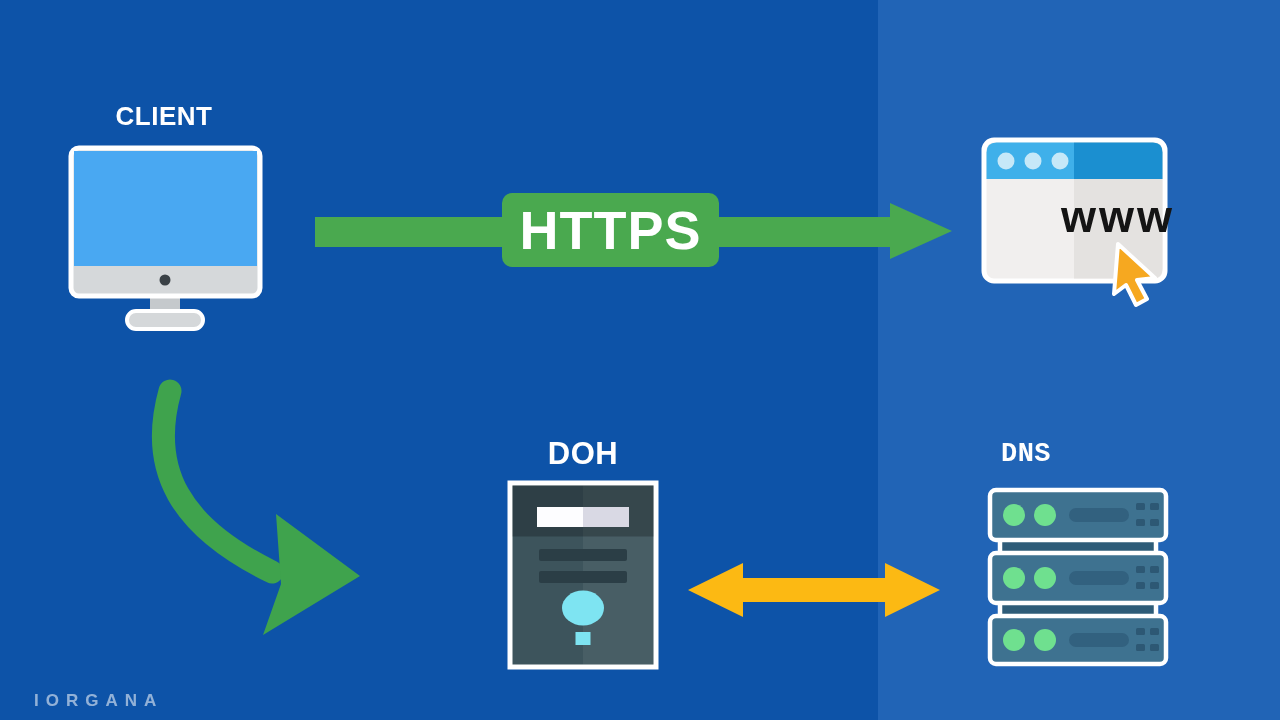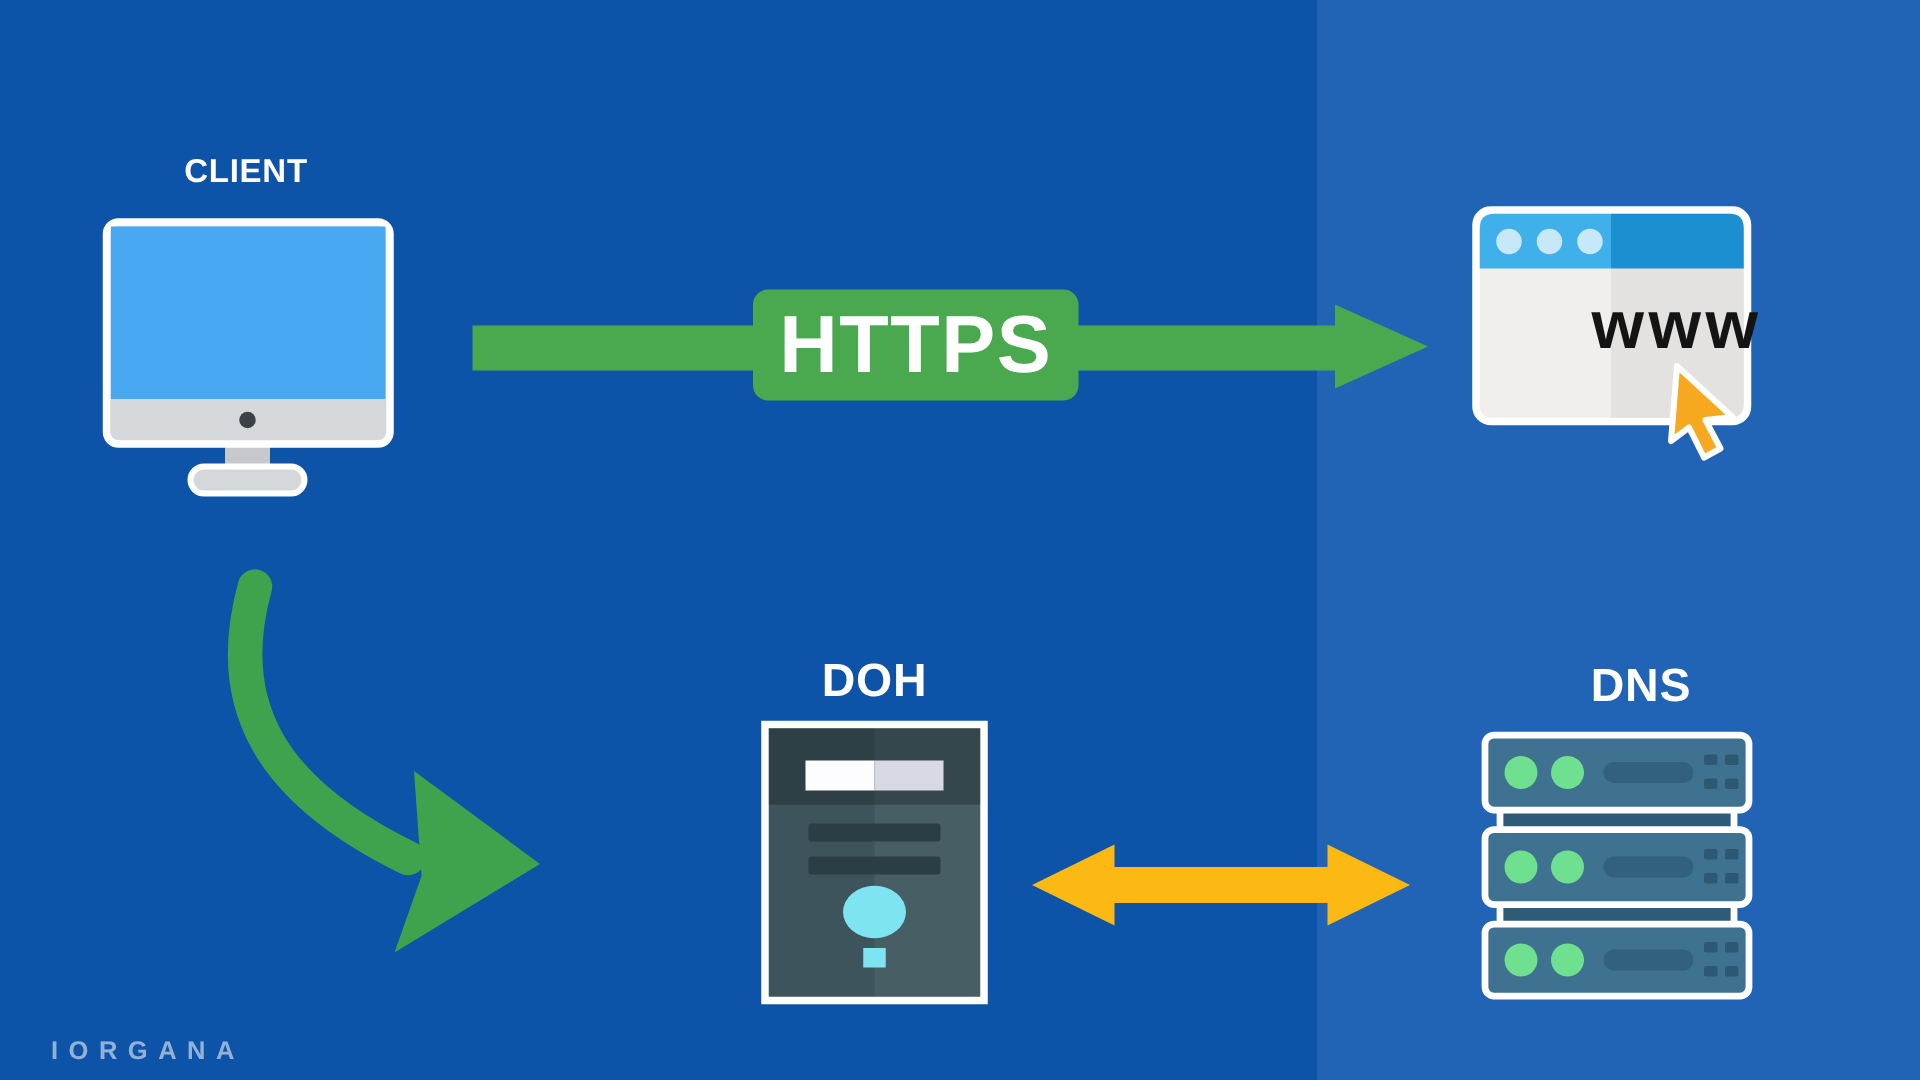--- a/index.html
+++ b/index.html
@@ -15,21 +15,21 @@
     position: absolute; top: 0; height: 720px;
     left: 878px; width: 402px;
   }
 
   .node-label {
     position: absolute;
     color: #ffffff;
     font-weight: 800;
     text-align: center;
     letter-spacing: 0.5px;
-    font-size: 22px;
+    font-size: 26px;
     line-height: 1;
   }
 
   .https-badge {
     position: absolute;
     left: 502px; top: 193px;
     width: 217px; height: 74px;
     border-radius: 10px;
     display: flex; align-items: center; justify-content: center;
     color: #ffffff;
@@ -143,21 +143,21 @@
     <rect class="doh-slot" x="33" y="70" width="88" height="12" rx="2"></rect>
     <rect class="doh-slot" x="33" y="92" width="88" height="12" rx="2"></rect>
     <ellipse class="doh-cyan" cx="77" cy="129" rx="21" ry="17.5"></ellipse>
     <rect class="doh-cyan" x="69.5" y="153" width="15" height="13"></rect>
   </svg>
 
   <svg style="left:686px; top:560px;" width="258" height="60" viewBox="0 0 258 60">
     <polygon points="2,30 57,3 57,18 199,18 199,3 254,30 199,57 199,42 57,42 57,57" style="fill: rgb(252, 185, 19);"></polygon>
   </svg>
 
-  <div class="node-label" style="left:1004px; top:441px; width:180px; font-size:31px;">DNS</div>
+  <div class="node-label" style="left:936px; top:441px; width:180px; font-size:27px;font-family:Liberation Mono, monospace;">DNS</div>
 
   <svg style="left:983px; top:483px;" width="190" height="188" viewBox="0 0 190 188">
     <rect class="dns-sep" x="17" y="55" width="156" height="16"></rect>
     <rect class="dns-sep" x="17" y="118" width="156" height="16"></rect>
 
     <g>
       <rect class="dns-unit" x="7" y="7" width="176" height="50" rx="6"></rect>
       <circle class="dns-led" cx="31" cy="32" r="11"></circle>
       <circle class="dns-led" cx="62" cy="32" r="11"></circle>
       <rect class="dns-pill" x="86" y="25" width="60" height="14" rx="7"></rect>

